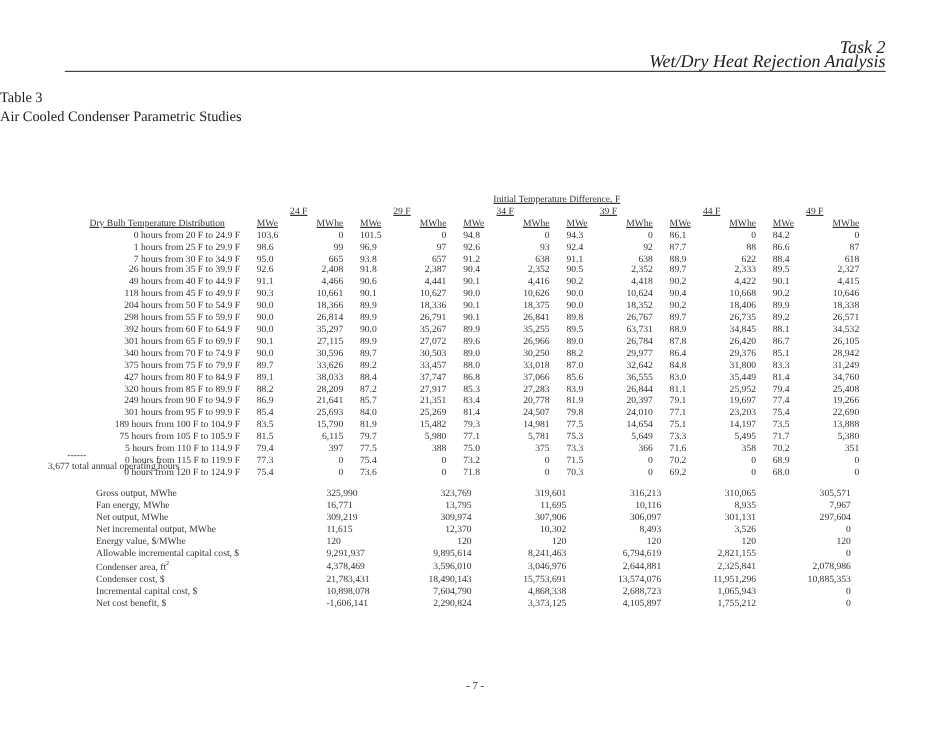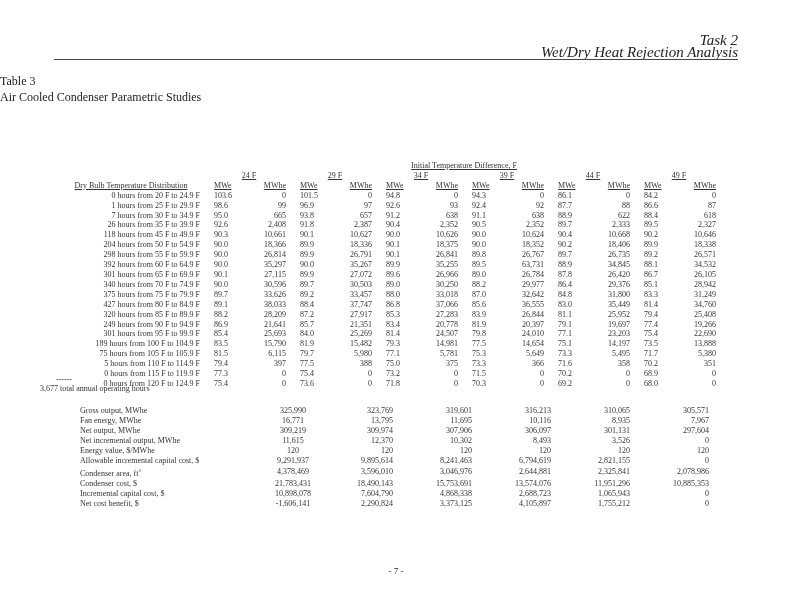--- a/index.html
+++ b/index.html
@@ -14,21 +14,21 @@
   .lblh { width: 144px; text-align: center; }
   .mwe { width: 28px; text-align: left; padding-left: 8px !important; }
   .mwhe { width: 44px; text-align: right; padding-right: 6px !important; }
   .u { text-decoration: underline; }
   .grp { text-align: center; }
   .itd { text-align: center; }
   table.sum { position: absolute; left: 80px; top: 406px; border-collapse: collapse; font-size: 8px; color: #333; }
   table.sum td { padding: 0; height: 10px; line-height: 10px; white-space: nowrap; }
   .slbl { width: 192px; text-align: left; margin-left: 16px; }
   .sval { width: 79px; text-align: right; }
-  .sval0 { width: 42px; text-align: center; }
+  .sval0 { width: 42px; text-align: left; }
   .dash { position: absolute; left: 56px; top: 375px; font-size: 8px; color: #333; }
   .tot { position: absolute; left: 40px; top: 384px; font-size: 8px; color: #333; }
   .pg { position: absolute; left: 0; right: 0; top: 566px; text-align: center; font-size: 9px; }
   sup { font-size: 5px; }
 </style>
 </head>
 <body>
 
 <div class="hdr">
   <div>Task 2</div>
@@ -127,20 +127,35 @@
         <td class="mwe">90.4</td>
         <td class="mwhe">2,352</td>
         <td class="mwe">90.5</td>
         <td class="mwhe">2,352</td>
         <td class="mwe">89.7</td>
         <td class="mwhe">2,333</td>
         <td class="mwe">89.5</td>
         <td class="mwhe">2,327</td>
       </tr>
       <tr>
+        <td class="lbl">49 hours from 40 F to 44.9 F</td>
+        <td class="mwe">91.1</td>
+        <td class="mwhe">4,466</td>
+        <td class="mwe">90.6</td>
+        <td class="mwhe">4,441</td>
+        <td class="mwe">90.1</td>
+        <td class="mwhe">4,416</td>
+        <td class="mwe">90.2</td>
+        <td class="mwhe">4,418</td>
+        <td class="mwe">90.2</td>
+        <td class="mwhe">4,422</td>
+        <td class="mwe">90.1</td>
+        <td class="mwhe">4,415</td>
+      </tr>
+      <tr>
         <td class="lbl">118 hours from 45 F to 49.9 F</td>
         <td class="mwe">90.3</td>
         <td class="mwhe">10,661</td>
         <td class="mwe">90.1</td>
         <td class="mwhe">10,627</td>
         <td class="mwe">90.0</td>
         <td class="mwhe">10,626</td>
         <td class="mwe">90.0</td>
         <td class="mwhe">10,624</td>
         <td class="mwe">90.4</td>

